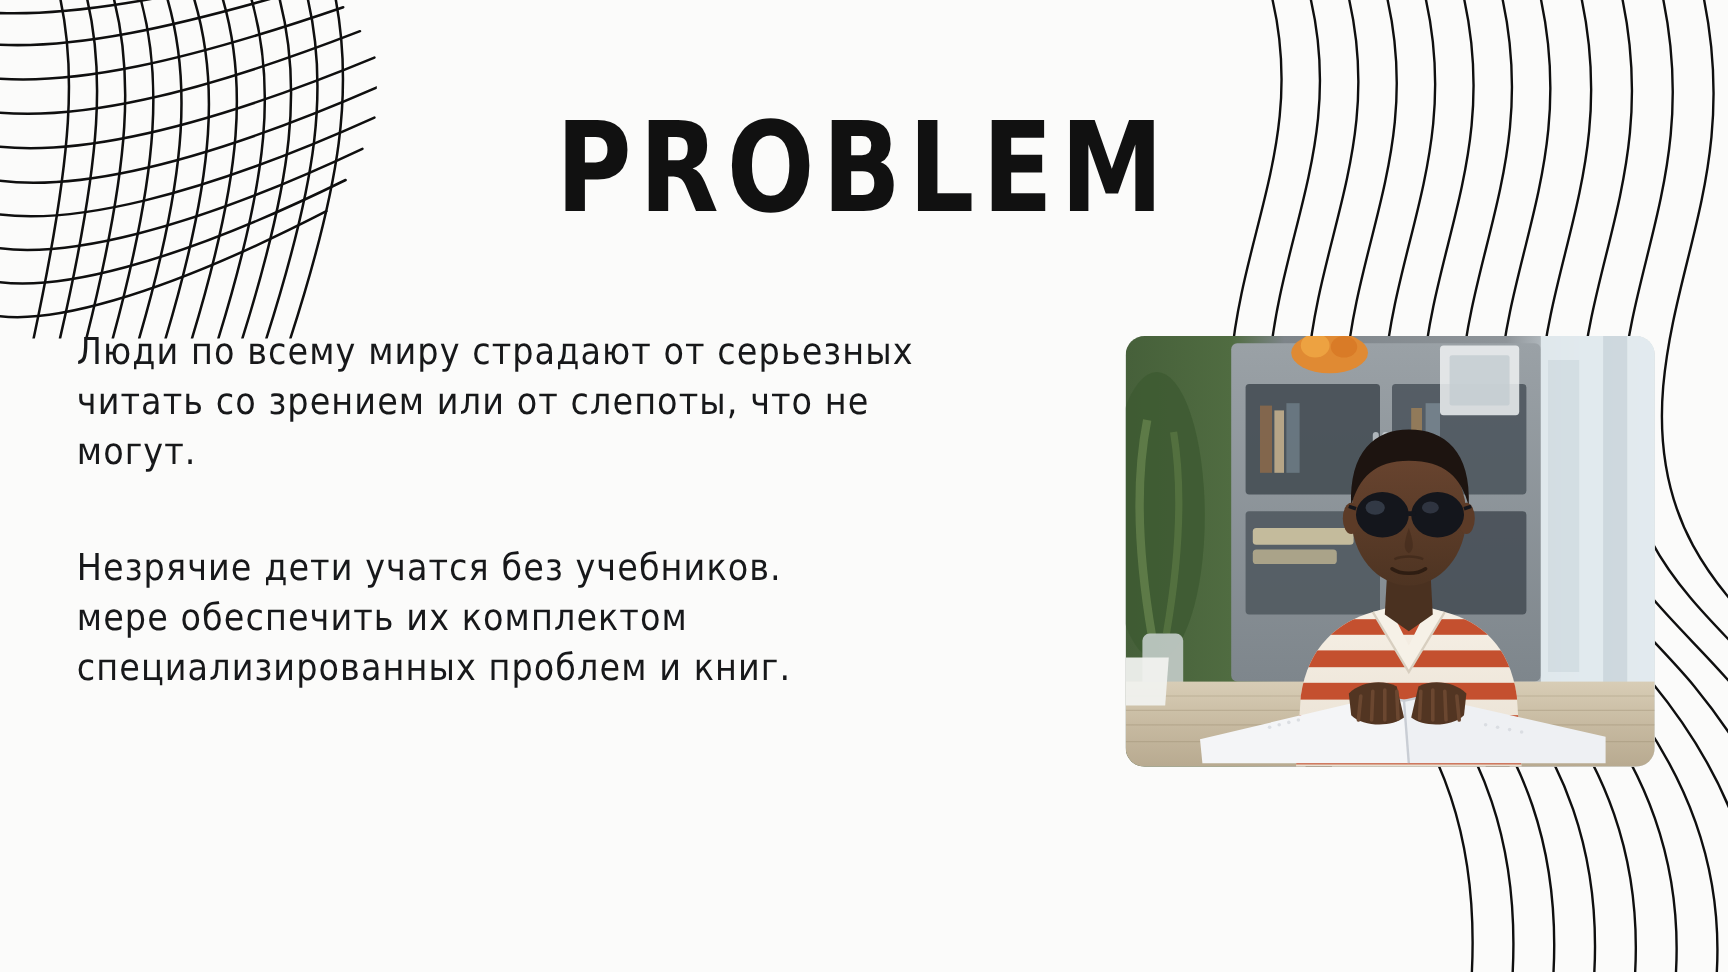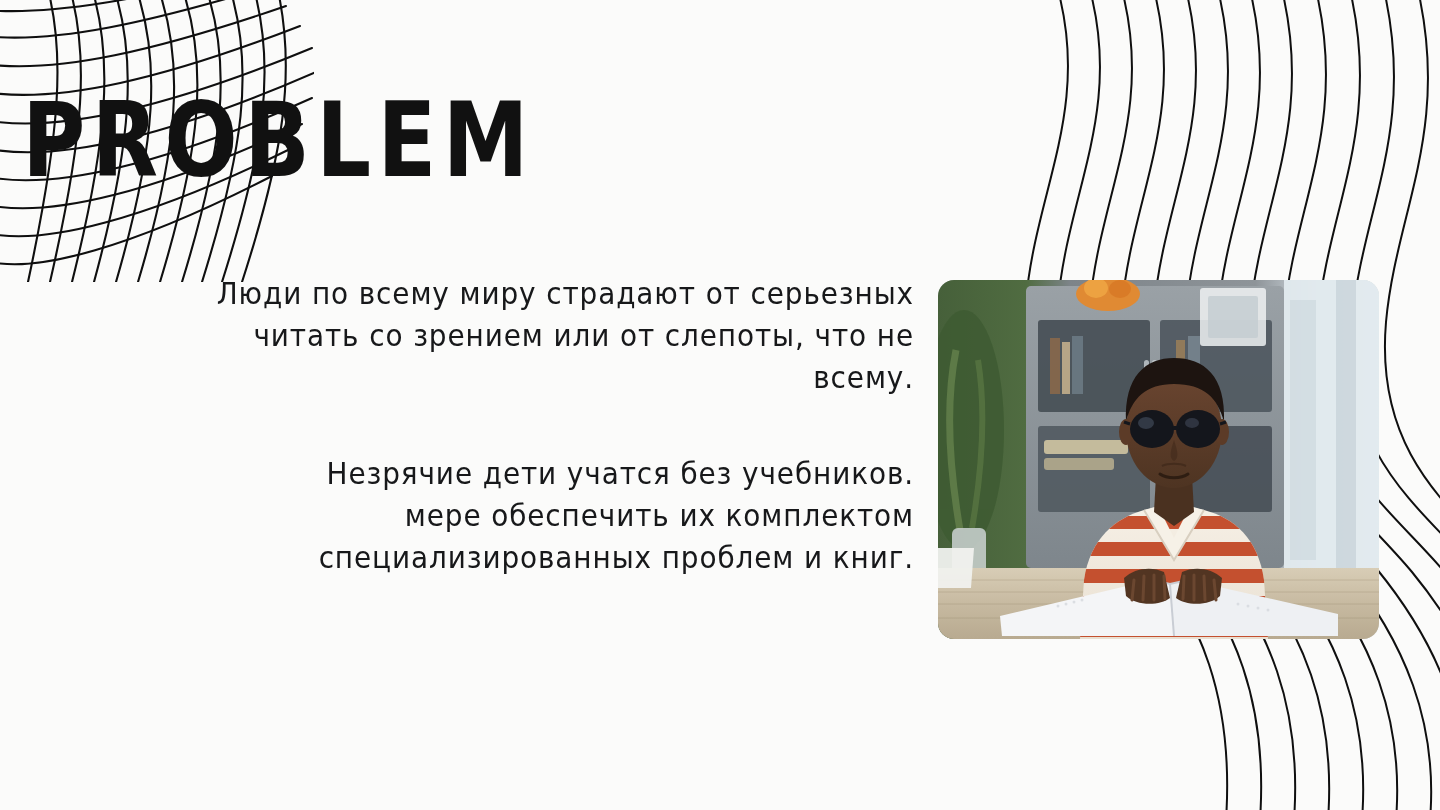--- a/index.html
+++ b/index.html
@@ -33,20 +33,21 @@
     width: 420px;
     height: 810px;
   }
 
   
   #title-block {
     position: absolute;
     left: 0;
     top: 88px;
     width: 1440px;
+    text-align: center;
   }
   #slide-title {
     display: inline-block;
     margin: 0;
     font-family: "DejaVu Sans Condensed", "Liberation Sans Narrow", "Liberation Sans", sans-serif;
     font-size: 104px;
     line-height: 1.0;
     font-weight: 700;
     font-stretch: condensed;
     letter-spacing: 7px;
@@ -68,21 +69,20 @@
     font-family: "DejaVu Sans Condensed", "Liberation Sans Narrow", "Liberation Sans", sans-serif;
     font-size: 31px;
     line-height: 42px;
     font-weight: 400;
     letter-spacing: 0.9px;
     color: #17181a;
   }
   .body-paragraph .line {
     display: block;
     white-space: nowrap;
-    text-align: right;
   }
   #paragraph-2 {
     margin-top: 54px;
   }
 
   
   #photo-frame {
     position: absolute;
     left: 938px;
     top: 280px;
@@ -149,21 +149,21 @@
   </svg>
 
   <div id="title-block">
     <h1 id="slide-title">PROBLEM</h1>
   </div>
 
   <div id="body-copy">
     <p class="body-paragraph" id="paragraph-1">
       <span class="line">Люди по всему миру страдают от серьезных</span>
       <span class="line">читать со зрением или от слепоты, что не</span>
-      <span class="line">всему.</span>
+      <span class="line">могут.</span>
     </p>
     <p class="body-paragraph" id="paragraph-2">
       <span class="line">Незрячие дети учатся без учебников.</span>
       <span class="line">мере обеспечить их комплектом</span>
       <span class="line">специализированных проблем и книг.</span>
     </p>
   </div>
 
   <div id="photo-frame">
     <svg id="photo-canvas" viewBox="0 0 441 359" preserveAspectRatio="xMidYMid slice">

